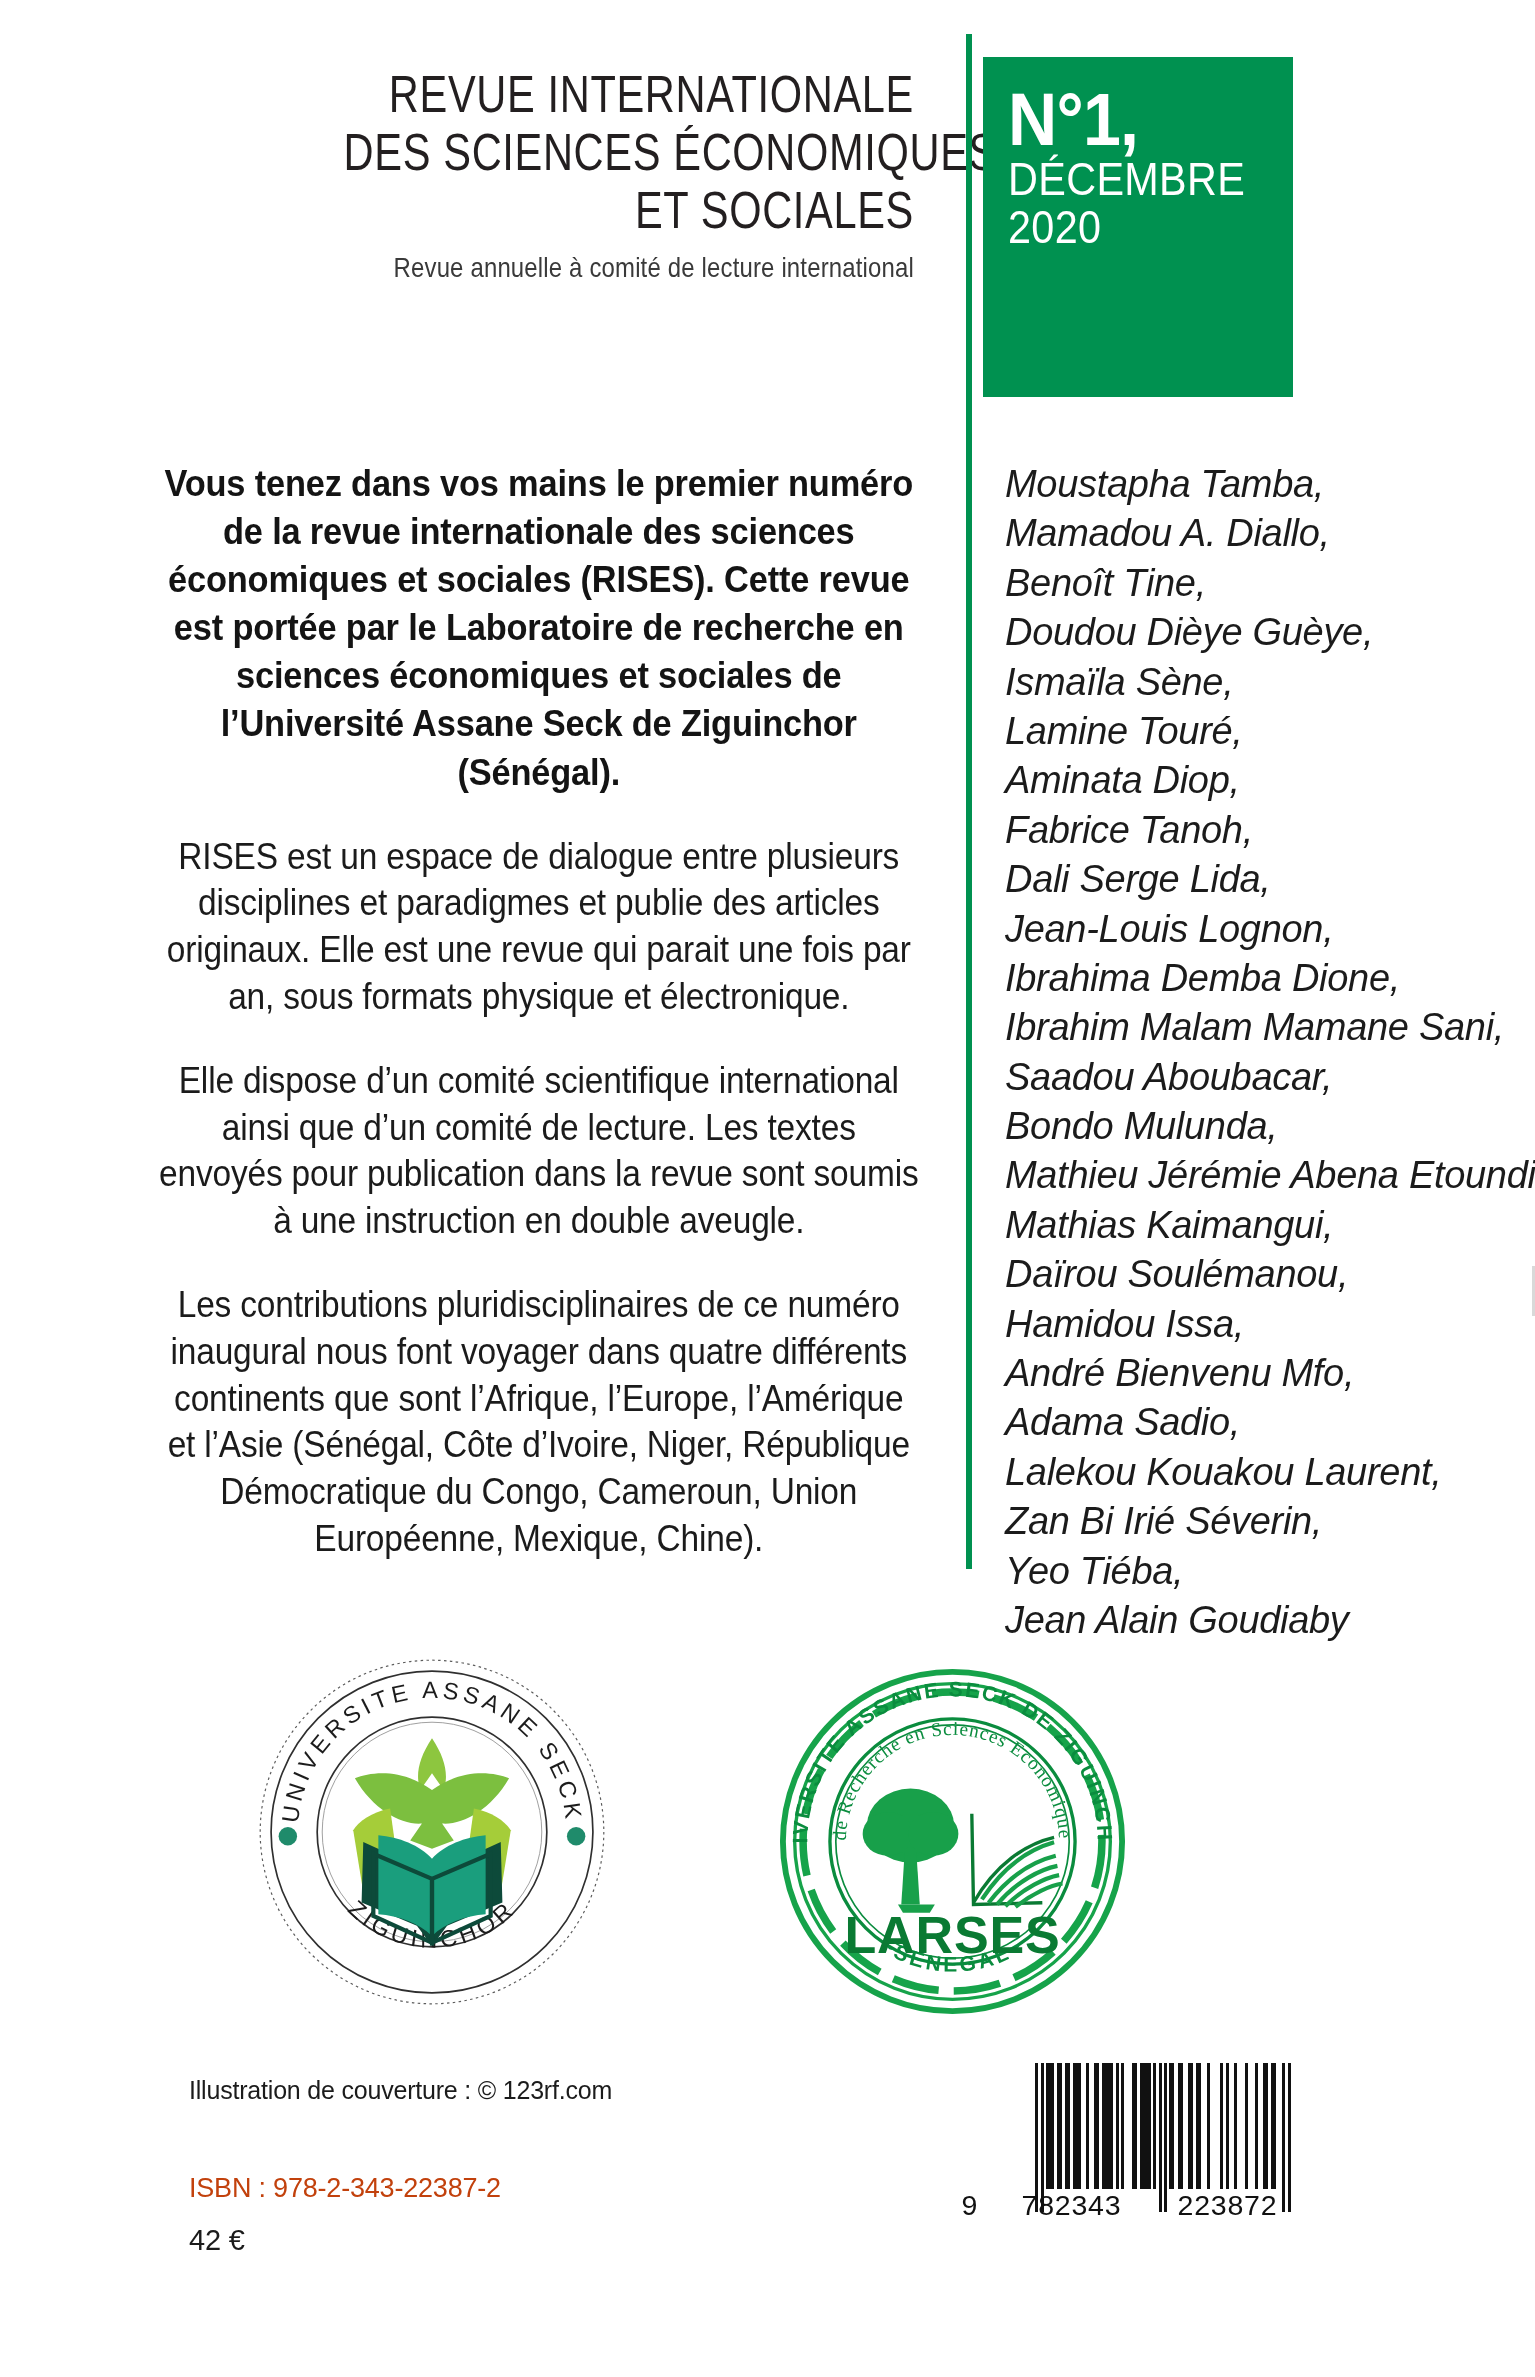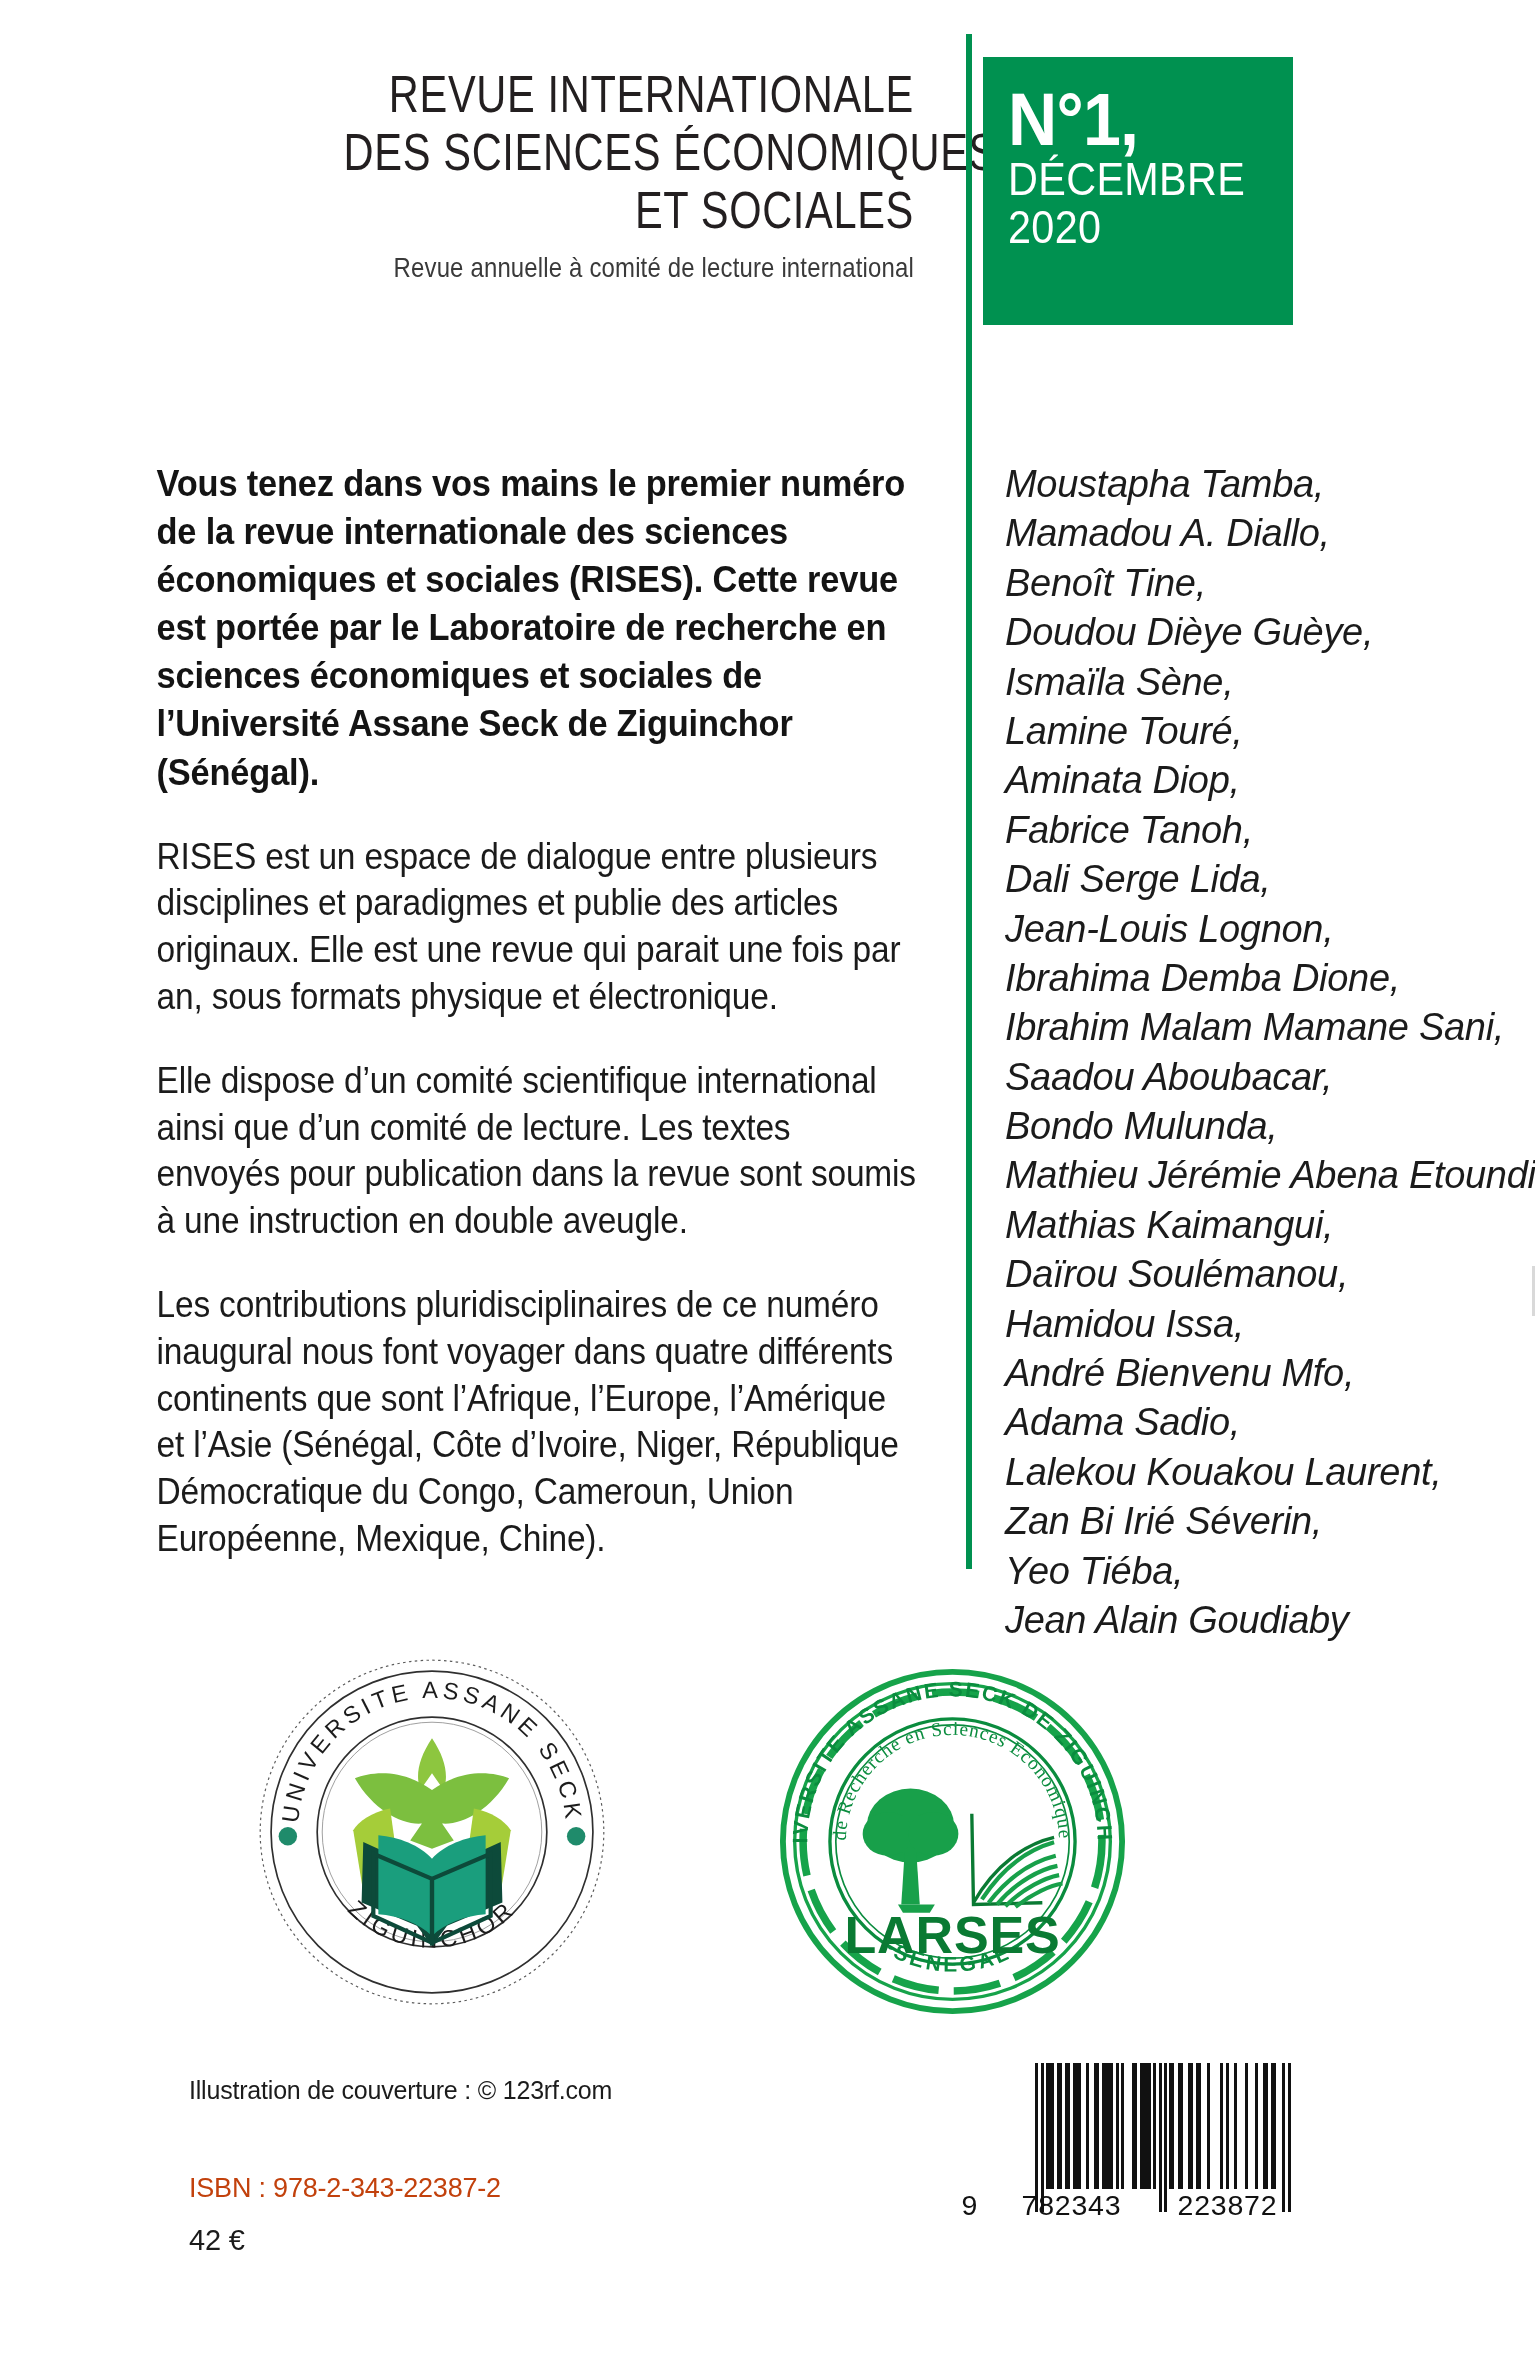--- a/index.html
+++ b/index.html
@@ -34,21 +34,21 @@
     font-size:28.5px;
     font-weight:400;
     color:#3a3a3a;
     letter-spacing:0.2px;
     transform:scaleX(.84);
     transform-origin:right center;
     white-space:nowrap;
   }
 
   .green-box{
-    position:absolute;left:983px;top:57px;width:310px;height:268px;
+    position:absolute;left:983px;top:57px;width:310px;height:340px;
     background:#009150;
     box-sizing:border-box;
     padding:28.5px 0 0 25px;
     color:#ffffff;
   }
   .issue-no{
     font-size:74px;font-weight:700;line-height:.92;letter-spacing:-0.8px;
     transform:scaleX(.92);transform-origin:left center;
   }
   .issue-month{
@@ -62,21 +62,21 @@
   }
 
   .divider{
     position:absolute;left:966px;top:34px;width:5.9px;height:1535px;
     background:#009150;
   }
 
   
   .left-col{
     position:absolute;left:99px;top:460px;width:822px;
-    text-align:left;
+    text-align:center;
   }
   .lead{
     font-size:37px;font-weight:700;line-height:1.30;
     letter-spacing:-0.2px;color:#141414;
     transform:scaleX(.93);transform-origin:right top;
     margin:0 0 37px 0;
   }
   .para{
     font-size:36px;font-weight:400;line-height:1.30;
     letter-spacing:-0.2px;color:#1b1b1b;

